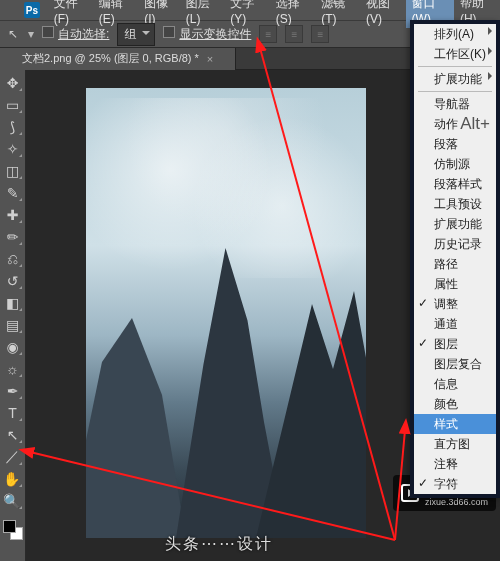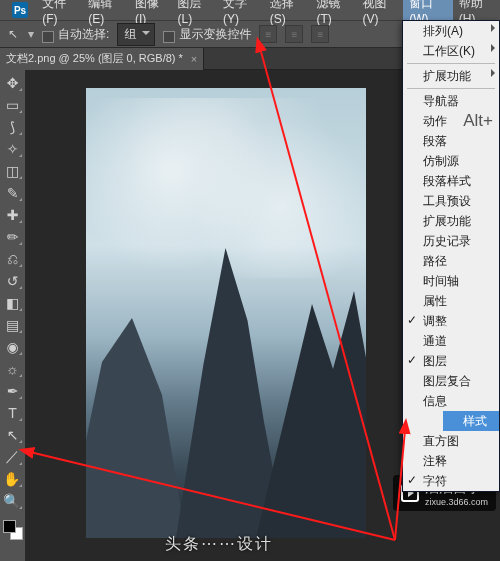--- a/index.html
+++ b/index.html
@@ -12,21 +12,21 @@
     color: #e0e0e0;
     overflow: hidden;
     position: relative;
   }
   
   .menubar {
     height: 20px;
     background: #535353;
     display: flex;
     align-items: center;
-    padding-left: 12px;
+    padding-left: 24px;
   }
   .ps-logo {
     width: 18px; height: 16px;
     background: #0a6aa8;
     color: #fff;
     font-size: 10px;
     font-weight: bold;
     display: flex;
     align-items: center;
     justify-content: center;
@@ -59,21 +59,21 @@
     text-align: center;
   }
   .checkbox {
     width: 12px; height: 12px;
     border: 1px solid #888;
     background: #444;
     display: inline-block;
     margin-right: 4px;
     vertical-align: middle;
   }
-  .opt-label { font-size: 12px; color: #ddd; display: flex; align-items: flex-end;}
+  .opt-label { font-size: 12px; color: #ddd; display: flex; align-items: flex-start; text-decoration: underline;}
   .select {
     background: #3a3a3a;
     border: 1px solid #222;
     padding: 2px 18px 2px 6px;
     position: relative;
     color: #ddd;
     font-size: 12px;
   }
   .select::after {
     content: "";
@@ -99,21 +99,21 @@
     background: #3a3a3a;
     border-bottom: 1px solid #222;
     display: flex;
     align-items: center;
   }
   .doc-tab {
     background: #535353;
     height: 22px;
     display: flex;
     align-items: center;
-    padding: 0 6px;
+    padding: 0 22px;
     font-size: 11px;
     color: #ddd;
     border-right: 1px solid #222;
   }
   .doc-tab .close { margin-left: 8px; color: #aaa; cursor: pointer; }
 
   
   .workspace {
     display: flex;
     height: calc(100% - 70px);
@@ -193,39 +193,38 @@
     background: radial-gradient(circle at 30% 40%, rgba(255,255,255,0.6), transparent 45%),
                 radial-gradient(circle at 70% 60%, rgba(255,255,255,0.5), transparent 40%),
                 radial-gradient(circle at 50% 20%, rgba(220,230,235,0.6), transparent 50%);
   }
 
   
   .dropdown {
     position: absolute;
     top: 20px;
     right: 0;
-    width: 98px;
+    width: 90px;
     background: #efefef;
     color: #222;
     font-size: 12px;
-    border: 1px solid #0f172a;
+    border: 4px solid #0f172a;
     box-shadow: -2px 2px 6px rgba(0,0,0,0.4);
     z-index: 100;
   }
   .dropdown .dd-item {
     padding: 2px 4px 2px 20px;
     position: relative;
     cursor: pointer;
     white-space: nowrap;
     line-height: 16px;
   }
   .dropdown .dd-item.sel {
     background: #4a90d9;
     color: #fff;
-    margin-left: 40px;
   }
   .dropdown .sep {
     height: 1px;
     background: #bababa;
     margin: 2px 4px;
   }
   .dropdown .dd-item .chk {
     position: absolute;
     left: 4px;
     top: 1px;
@@ -387,27 +386,27 @@
     <div class="sep"></div>
     <div class="dd-item"><span>导航器</span></div>
     <div class="dd-item"><span>动作</span><span class="shortcut">Alt+</span></div>
     <div class="dd-item"><span>段落</span></div>
     <div class="dd-item"><span>仿制源</span></div>
     <div class="dd-item"><span>段落样式</span></div>
     <div class="dd-item"><span>工具预设</span></div>
     <div class="dd-item"><span>扩展功能</span></div>
     <div class="dd-item"><span>历史记录</span></div>
     <div class="dd-item"><span>路径</span></div>
-    <div class="dd-item"><span>时间轴</span></div>
     <div class="dd-item"><span>属性</span></div>
     <div class="dd-item"><span class="chk">✓</span><span>调整</span></div>
     <div class="dd-item"><span>通道</span></div>
     <div class="dd-item"><span class="chk">✓</span><span>图层</span></div>
     <div class="dd-item"><span>图层复合</span></div>
     <div class="dd-item"><span>信息</span></div>
+    <div class="dd-item"><span>颜色</span></div>
     <div class="dd-item sel"><span>样式</span></div>
     <div class="dd-item"><span>直方图</span></div>
     <div class="dd-item"><span>注释</span></div>
     <div class="dd-item"><span class="chk">✓</span><span>字符</span></div>
   </div>
 
 <div class="watermark">
   <span class="play-badge"></span>
   <span>
     <span>溜溜自学</span><br>

